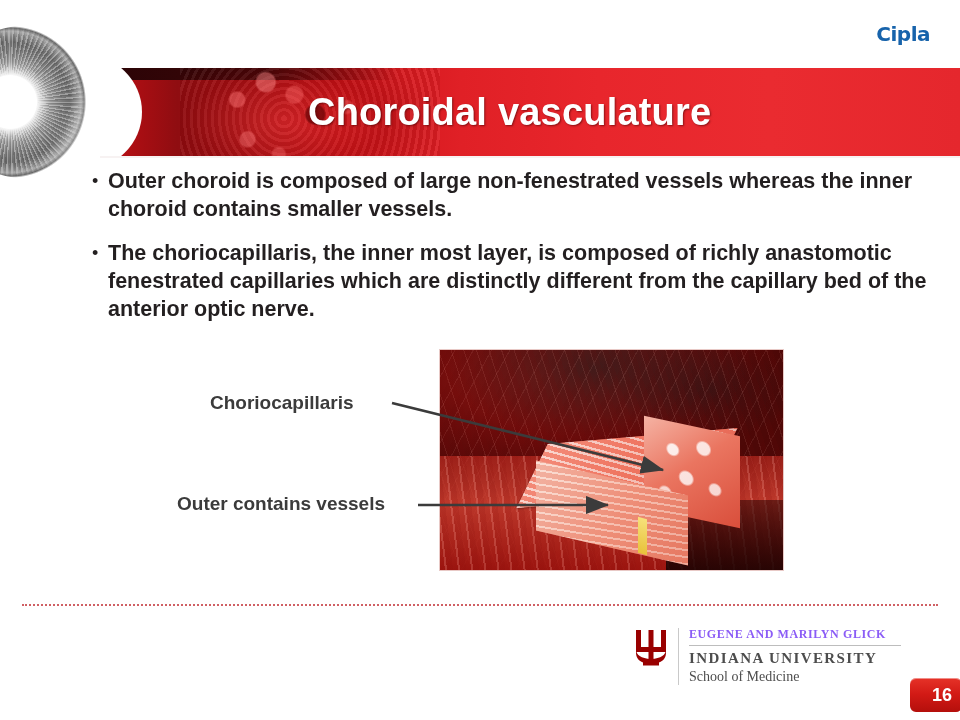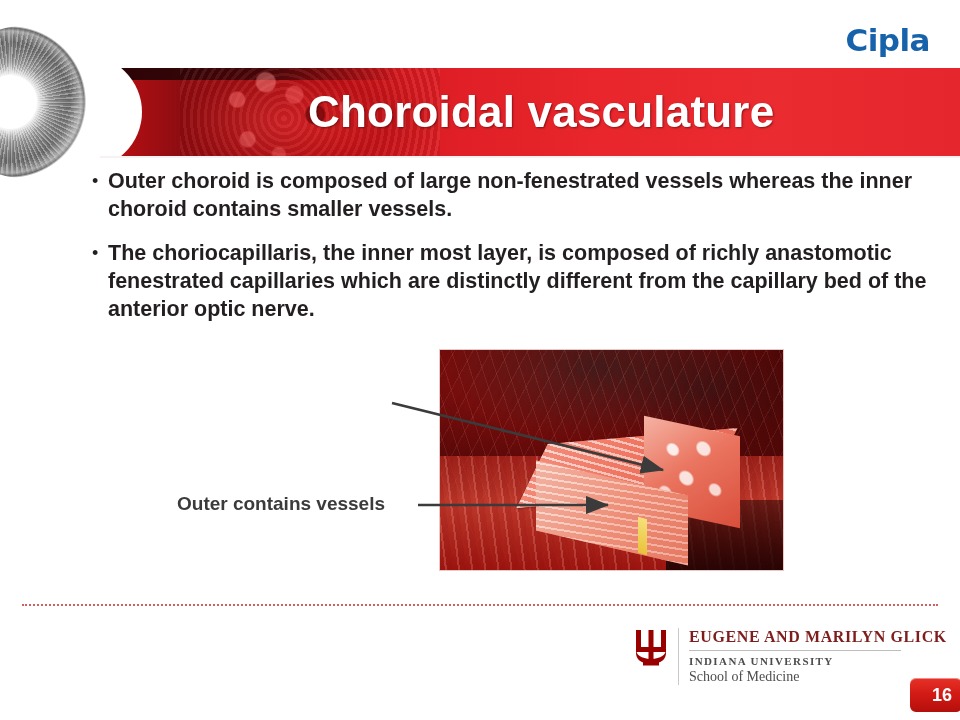--- a/index.html
+++ b/index.html
@@ -65,21 +65,21 @@
     height: 200px;
     background: linear-gradient(115deg, rgba(255,255,255,0) 38%, #ffffff 70%);
     pointer-events: none;
   }
 
   
   #cipla-logo {
     position: absolute;
     right: 30px;
     top: 22px;
-    font-size: 31px;
+    font-size: 20px;
     font-weight: bold;
     letter-spacing: -0.5px;
     color: #1763ab;
     font-family: "DejaVu Sans", sans-serif;
   }
 
   
   #title-banner {
     position: absolute;
     left: 100px;
@@ -138,21 +138,21 @@
       repeating-radial-gradient(circle at 40% 55%,
         rgba(255,255,255,0.07) 0 3px, rgba(0,0,0,0.07) 3px 7px);
     filter: blur(0.4px);
   }
   #title-text {
     position: absolute;
     left: 208px;
     top: 50%;
     transform: translateY(-50%);
     color: #ffffff;
-    font-size: 44px;
+    font-size: 38px;
     font-weight: bold;
     letter-spacing: 0.2px;
     text-shadow: 1px 1px 2px rgba(60,0,0,0.55);
     white-space: nowrap;
   }
 
   
   #body-copy {
     position: absolute;
     left: 92px;
@@ -324,36 +324,36 @@
     height: 40px;
     margin-right: 10px;
     flex: 0 0 auto;
   }
   #footer-text-block {
     border-left: 1px solid #c9c9c9;
     padding-left: 10px;
   }
   #footer-institute {
     font-family: "Liberation Serif", serif;
-    font-size: 16px;
+    font-size: 12px;
     font-weight: bold;
     letter-spacing: 0.6px;
-    color: #7f1d1d;
+    color: #8b5cf6;
     line-height: 1.12;
     white-space: nowrap;
   }
   #footer-rule {
     margin: 4px 0 4px 0;
     width: 212px;
     height: 0;
     border-top: 1px solid #bdbdbd;
   }
   #footer-university {
     font-family: "Liberation Serif", serif;
-    font-size: 11px;
+    font-size: 15px;
     font-weight: bold;
     letter-spacing: 1.4px;
     color: #4d4d4d;
   }
   #footer-school {
     font-family: "Liberation Serif", serif;
     font-size: 14px;
     color: #4d4d4d;
     margin-top: 2px;
   }
@@ -409,20 +409,21 @@
     <div class="ill-layer" id="ill-dark-top"></div>
     <div class="ill-layer" id="ill-vessels"></div>
     <div class="ill-layer" id="ill-floor"></div>
     <div id="block-shadow"></div>
     <div id="block-top"></div>
     <div id="block-face"></div>
     <div id="block-lower"></div>
     <div id="block-edge-yellow"></div>
   </div>
 
+  <div class="callout-label" id="label-choriocapillaris">Choriocapillaris</div>
   <div class="callout-label" id="label-outer-choroid">Outer contains vessels</div>
 
   <svg id="callout-lines" viewBox="0 0 960 720" xmlns="http://www.w3.org/2000/svg">
     <defs>
       <marker id="arrowhead" markerWidth="9" markerHeight="7" refX="8.5" refY="3.5" orient="auto">
         <polygon points="0 0, 9 3.5, 0 7" fill="#3b3b3b"></polygon>
       </marker>
     </defs>
     <line x1="392" y1="403" x2="663" y2="470" stroke="#3b3b3b" stroke-width="2.6" marker-end="url(#arrowhead)"></line>
     <line x1="418" y1="505" x2="608" y2="505" stroke="#3b3b3b" stroke-width="2.6" marker-end="url(#arrowhead)"></line>

